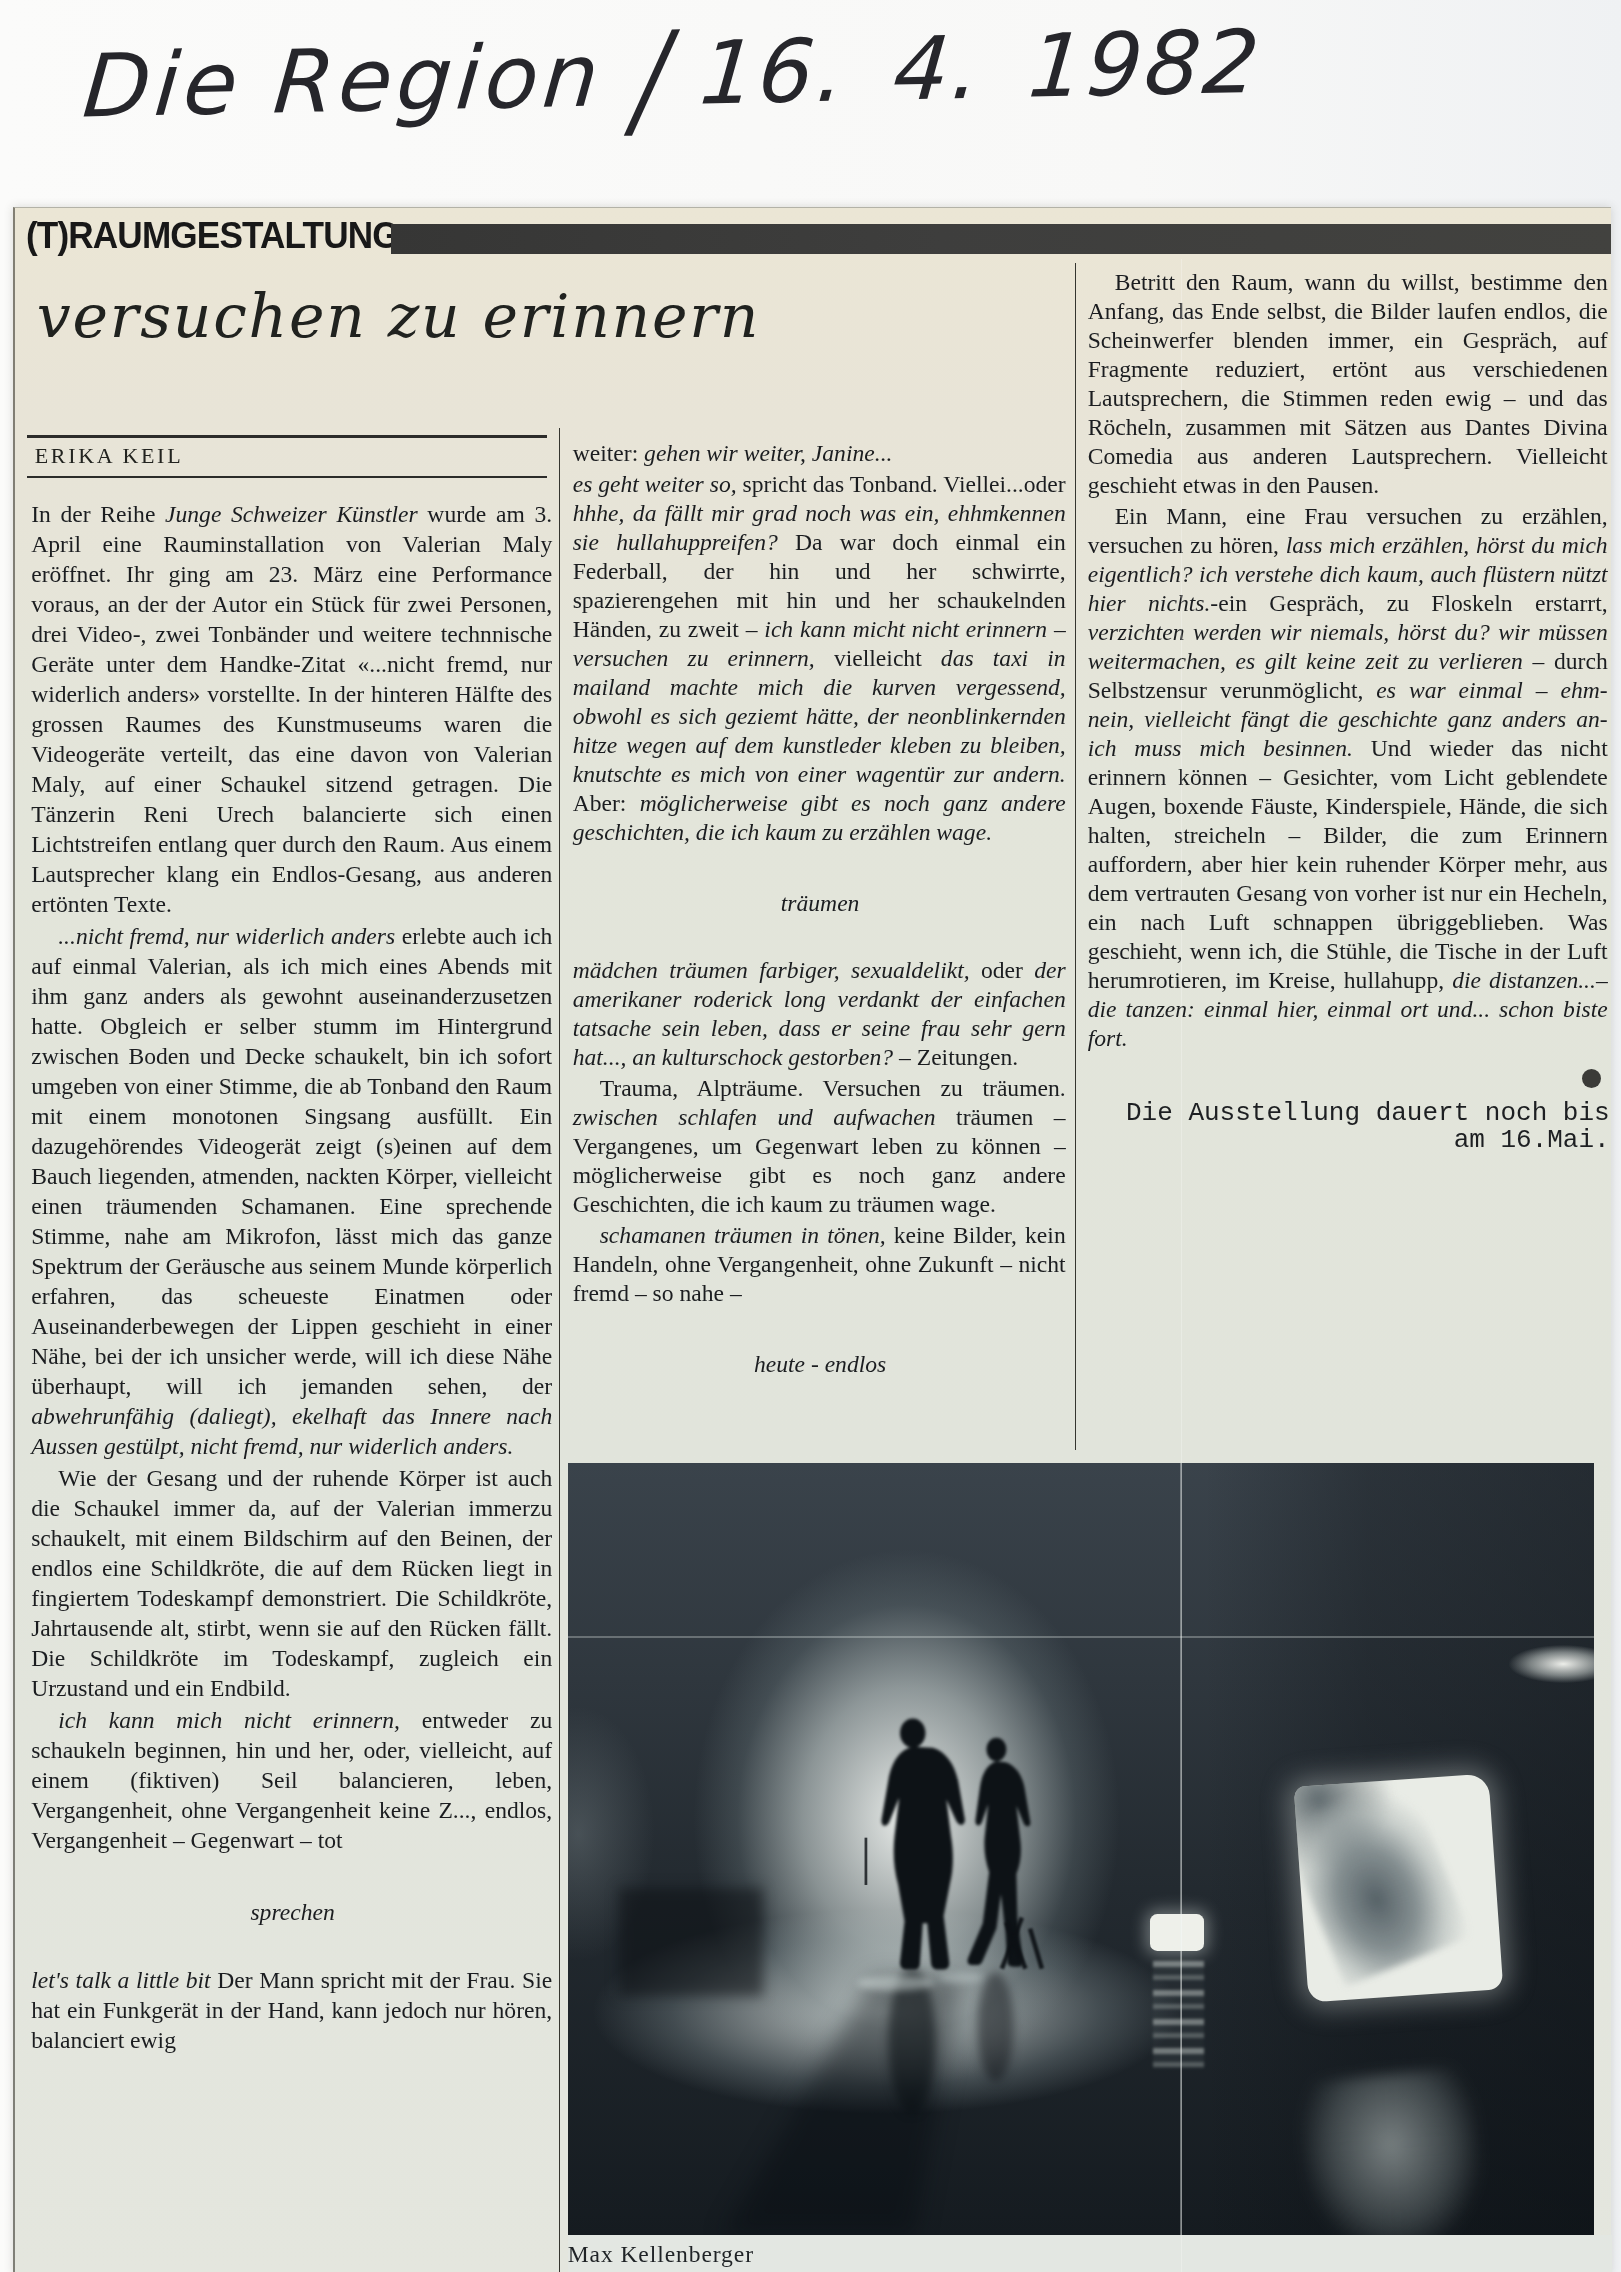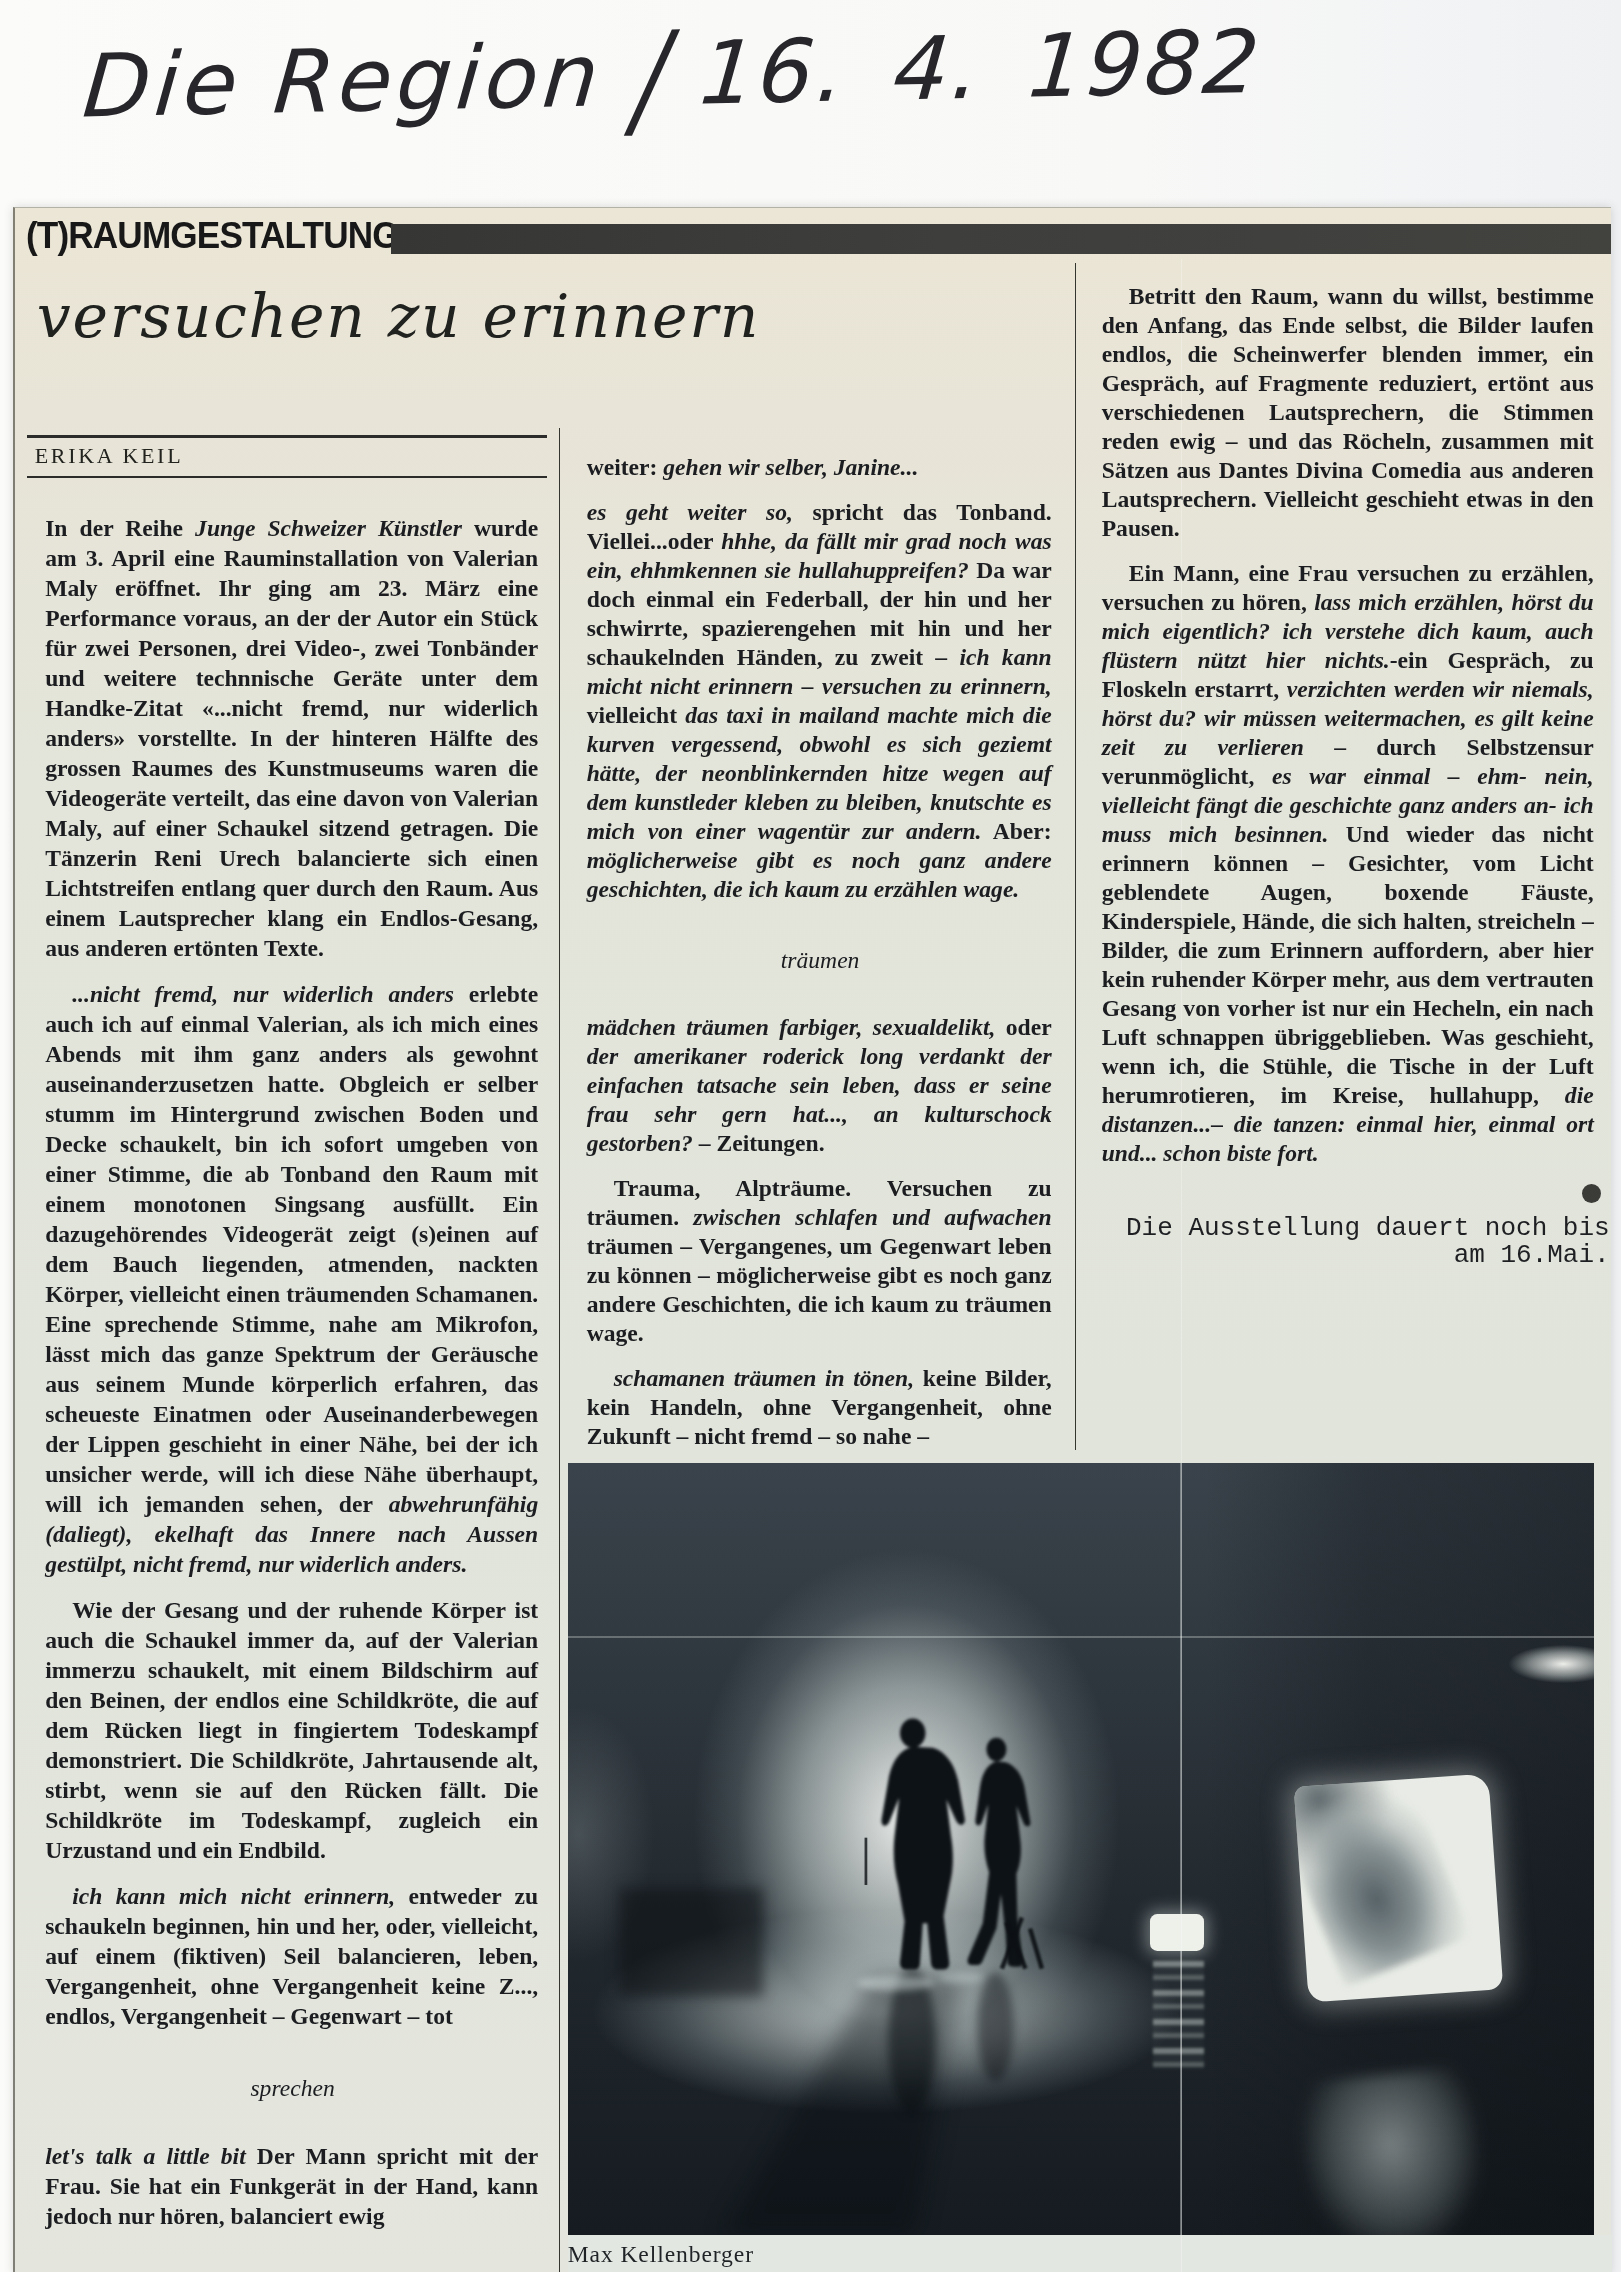--- a/index.html
+++ b/index.html
@@ -30,21 +30,21 @@
   .rule2{left:12.7px;top:268px;width:520px;height:1.8px;}
   .byline{position:absolute;left:20px;top:235px;font-size:22px;letter-spacing:2.7px;color:#22231f;}
   .divider{position:absolute;width:1.8px;background:#35352f;}
   .div1{left:544px;top:220px;height:1846px;}
   .div2{left:1060px;top:55px;height:1187px;}
   .col{position:absolute;overflow:hidden;color:#1b1d20;font-size:23.6px;line-height:29.5px;
     text-align:justify;}
   .col1{left:14.5px;top:289px;width:525px;height:1776px;line-height:30px;}
   .col2{left:556px;top:229px;width:497px;height:1022px;line-height:29px;}
   .col3{left:1071px;top:58px;width:524px;height:1127px;line-height:29px;}
-  .col p{margin:16px;text-indent:27px;font-weight:bold;}
+  .col p{margin:2px;text-indent:27px;}
   .col p.flush{text-indent:0;}
   .subhead{font-style:italic;margin:42px 0 38px 1.8px;text-align:center;}
   .bullet-row{text-align:right;margin:16.4px 9px 0 0;line-height:22px;}
   .dot{display:inline-block;width:19px;height:19px;border-radius:50%;background:#3b3b38;}
   .endnote{margin-top:9px;font-size:26px;line-height:27px;text-align:right;color:#1d1f22;font-family:Liberation Mono, monospace;}
   
   .photo{position:absolute;left:553px;top:1255px;width:1026px;height:773px;overflow:hidden;
     background:
       radial-gradient(ellipse 73px 25.5px at 97% 26%, rgba(248,249,244,0.95) 0%, rgba(215,222,218,0.5) 45%, rgba(120,135,138,0) 75%),
       radial-gradient(ellipse 109px 182px at 1% 48%, rgba(150,162,165,0.30) 0%, rgba(150,162,165,0) 70%),
@@ -107,21 +107,21 @@
     <div class="col col1">
       <p class="flush">In der Reihe <i>Junge Schweizer Künstler</i> wurde am 3. April eine Rauminstallation von Valerian Maly eröffnet. Ihr ging am 23. März eine Performance voraus, an der der Autor ein Stück für zwei Personen, drei Video-, zwei Tonbänder und weitere technnische Geräte unter dem Handke-Zitat «...nicht fremd, nur widerlich anders» vorstellte. In der hinteren Hälfte des grossen Raumes des Kunstmuseums waren die Videogeräte verteilt, das eine davon von Valerian Maly, auf einer Schaukel sitzend getragen. Die Tänzerin Reni Urech balancierte sich einen Lichtstreifen entlang quer durch den Raum. Aus einem Lautsprecher klang ein Endlos-Gesang, aus anderen ertönten Texte.</p>
       <p><i>...nicht fremd, nur widerlich anders</i> erlebte auch ich auf einmal Valerian, als ich mich eines Abends mit ihm ganz anders als gewohnt auseinanderzusetzen hatte. Obgleich er selber stumm im Hintergrund zwischen Boden und Decke schaukelt, bin ich sofort umgeben von einer Stimme, die ab Tonband den Raum mit einem monotonen Singsang ausfüllt. Ein dazugehörendes Videogerät zeigt (s)einen auf dem Bauch liegenden, atmenden, nackten Körper, vielleicht einen träumenden Schamanen. Eine sprechende Stimme, nahe am Mikrofon, lässt mich das ganze Spektrum der Geräusche aus seinem Munde körperlich erfahren, das scheueste Einatmen oder Auseinanderbewegen der Lippen geschieht in einer Nähe, bei der ich unsicher werde, will ich diese Nähe überhaupt, will ich jemanden sehen, der <i>abwehrunfähig (daliegt), ekelhaft das Innere nach Aussen gestülpt, nicht fremd, nur widerlich anders.</i></p>
       <p>Wie der Gesang und der ruhende Körper ist auch die Schaukel immer da, auf der Valerian immerzu schaukelt, mit einem Bildschirm auf den Beinen, der endlos eine Schildkröte, die auf dem Rücken liegt in fingiertem Todeskampf demonstriert. Die Schildkröte, Jahrtausende alt, stirbt, wenn sie auf den Rücken fällt. Die Schildkröte im Todeskampf, zugleich ein Urzustand und ein Endbild.</p>
       <p><i>ich kann mich nicht erinnern,</i> entweder zu schaukeln beginnen, hin und her, oder, vielleicht, auf einem (fiktiven) Seil balancieren, leben, Vergangenheit, ohne Vergangenheit keine Z..., endlos, Vergangenheit – Gegenwart – tot</p>
       <div class="subhead">sprechen</div>
       <p class="flush"><i>let's talk a little bit</i> Der Mann spricht mit der Frau. Sie hat ein Funkgerät in der Hand, kann jedoch nur hören, balanciert ewig</p>
     </div>
 
     <div class="col col2">
-      <p class="flush">weiter: <i>gehen wir selber, Janine...</i></p>
+      <p class="flush">weiter: <i>gehen wir weiter, Janine...</i></p>
       <p class="flush"><i>es geht weiter so,</i> spricht das Tonband. Viellei...oder <i>hhhe, da fällt mir grad noch was ein, ehhmkennen sie hullahuppreifen?</i> Da war doch einmal ein Federball, der hin und her schwirrte, spazierengehen mit hin und her schaukelnden Händen, zu zweit – <i>ich kann micht nicht erinnern – versuchen zu erinnern,</i> vielleicht <i>das taxi in mailand machte mich die kurven vergessend, obwohl es sich geziemt hätte, der neonblinkernden hitze wegen auf dem kunstleder kleben zu bleiben, knutschte es mich von einer wagentür zur andern.</i> Aber: <i>möglicherweise gibt es noch ganz andere geschichten, die ich kaum zu erzählen wage.</i></p>
       <div class="subhead">träumen</div>
       <p class="flush"><i>mädchen träumen farbiger, sexualdelikt,</i> oder <i>der amerikaner roderick long verdankt der einfachen tatsache sein leben, dass er seine frau sehr gern hat..., an kulturschock gestorben?</i> – Zeitungen.</p>
       <p>Trauma, Alpträume. Versuchen zu träumen. <i>zwischen schlafen und aufwachen</i> träumen – Vergangenes, um Gegenwart leben zu können – möglicherweise gibt es noch ganz andere Geschichten, die ich kaum zu träumen wage.</p>
       <p><i>schamanen träumen in tönen,</i> keine Bilder, kein Handeln, ohne Vergangenheit, ohne Zukunft – nicht fremd – so nahe –</p>
       <div class="subhead">heute - endlos</div>
     </div>
 
     <div class="col col3">
       <p>Betritt den Raum, wann du willst, bestimme den Anfang, das Ende selbst, die Bilder laufen endlos, die Scheinwerfer blenden immer, ein Gespräch, auf Fragmente reduziert, ertönt aus verschiedenen Lautsprechern, die Stimmen reden ewig – und das Röcheln, zusammen mit Sätzen aus Dantes Divina Comedia aus anderen Lautsprechern. Vielleicht geschieht etwas in den Pausen.</p>

